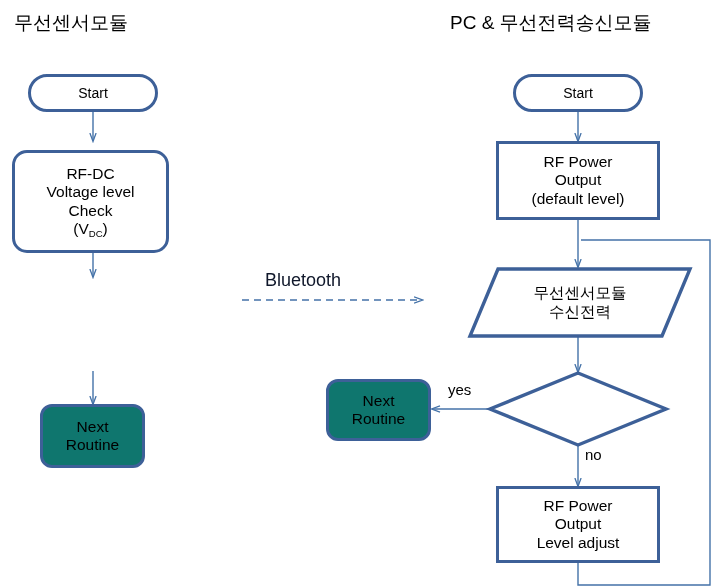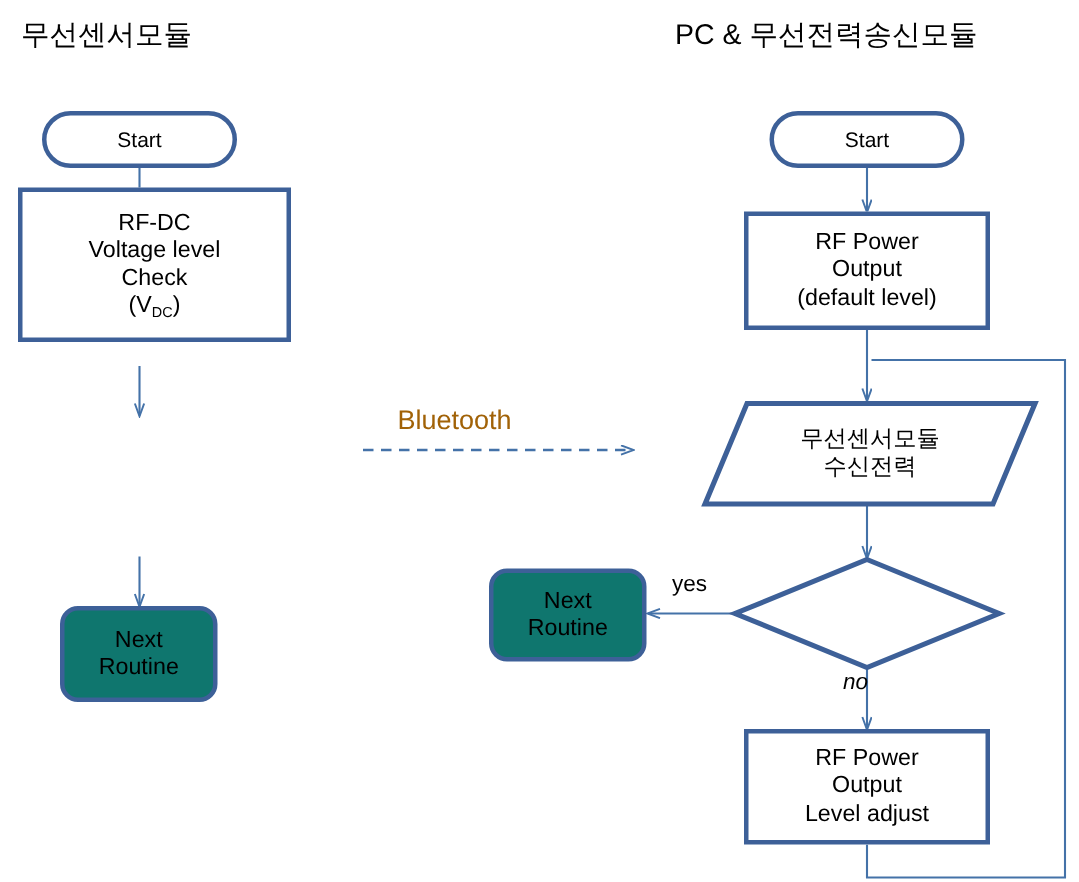--- a/index.html
+++ b/index.html
@@ -73,21 +73,21 @@
   }
   .edge-label {
     position: absolute;
     font-size: 15px;
     color: #000;
     white-space: nowrap;
   }
   .bt-label {
     position: absolute;
     font-size: 18px;
-    color: #a16207;
+    color: #0f172a;
     white-space: nowrap;
   }
   sub {
     font-size: 0.62em;
     vertical-align: baseline;
     position: relative;
     top: 0.32em;
     margin-top: 12px;
   }
 </style>
@@ -131,21 +131,21 @@
 
     <polygon points="578,373 666,409 578,445 490,409" fill="#ffffff" stroke="#3d6098" stroke-width="3.4"></polygon>
   </svg>
 
   <div class="col-title" style="left:14px; top:10px;">무선센서모듈</div>
 
   <div class="col-title" style="left:450px; top:10px;">PC &amp; 무선전력송신모듈</div>
 
   <div class="node terminal" style="left:28px; top:74px; width:130px; height:38px;">Start</div>
 
-  <div class="node proc" style="left:12px; top:125px; width:182px; height:103px; flex-direction:column;">
+  <div class="node proc" style="left:12px; top:150px; width:157px; height:103px; flex-direction:column;border-radius:15px;">
     <span>RF-DC</span>
     <span>Voltage level</span>
     <span>Check</span>
     <span><span>(V</span><sub>DC</sub><span>)</span></span>
   </div>
 
 
   <div class="node rounded" style="left:40px; top:404px; width:105px; height:64px;">Next
 Routine</div>
 
@@ -161,17 +161,17 @@
 
   <div class="node rounded" style="left:326px; top:379px; width:105px; height:62px;">Next
 Routine</div>
 
   <div class="node proc" style="left:496px; top:486px; width:164px; height:77px;">RF Power
 Output
 Level adjust</div>
 
   <div class="edge-label" style="left:448px; top:381px;">yes</div>
 
-  <div class="edge-label" style="left:562px; top:446px;font-style:italic;">no</div>
+  <div class="edge-label" style="left:585px; top:446px;">no</div>
 
   <div class="bt-label" style="left:265px; top:270px;">Bluetooth</div>
 
 </div>
 
 </body></html>

